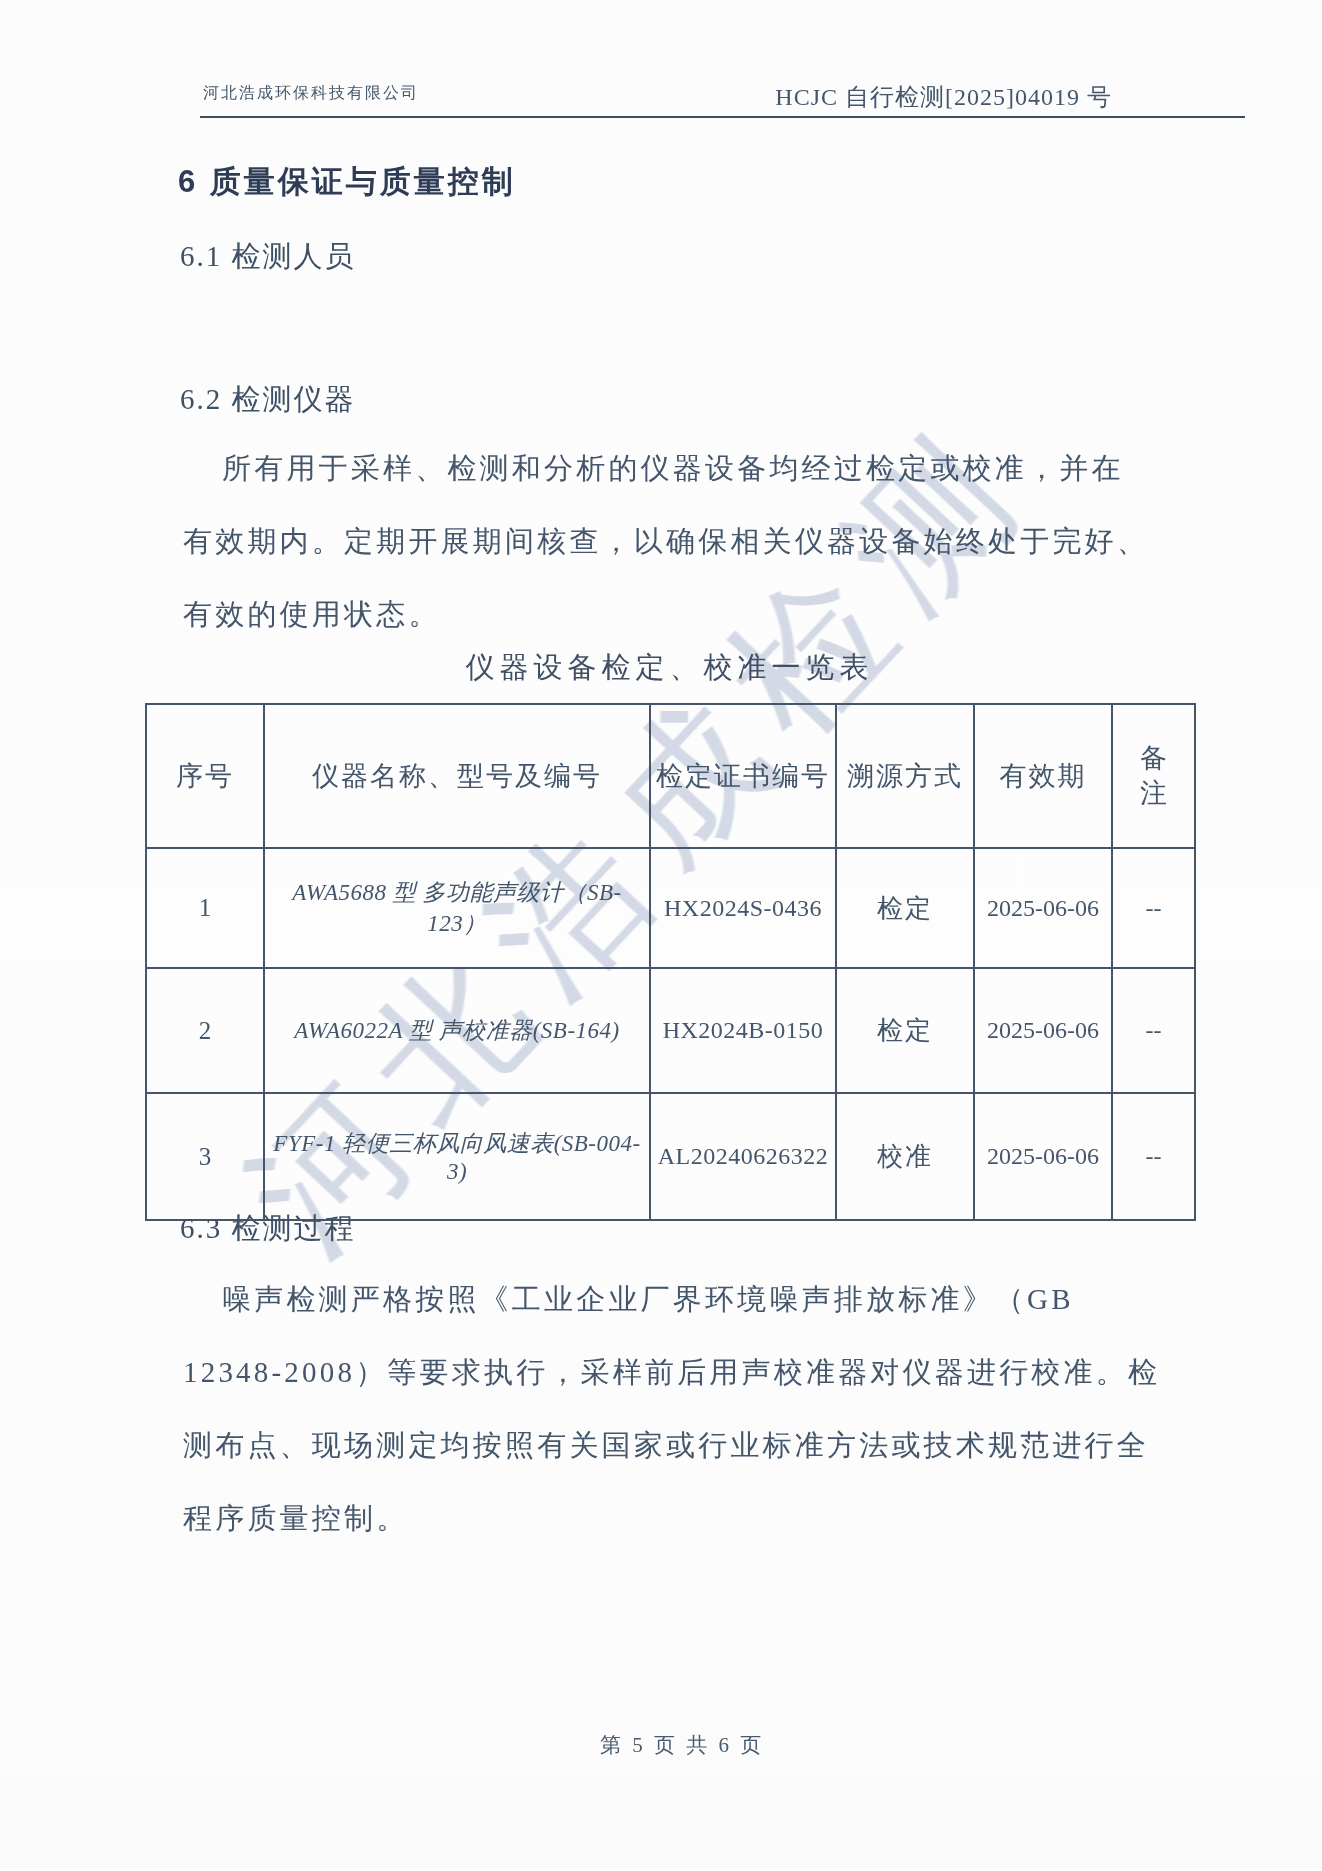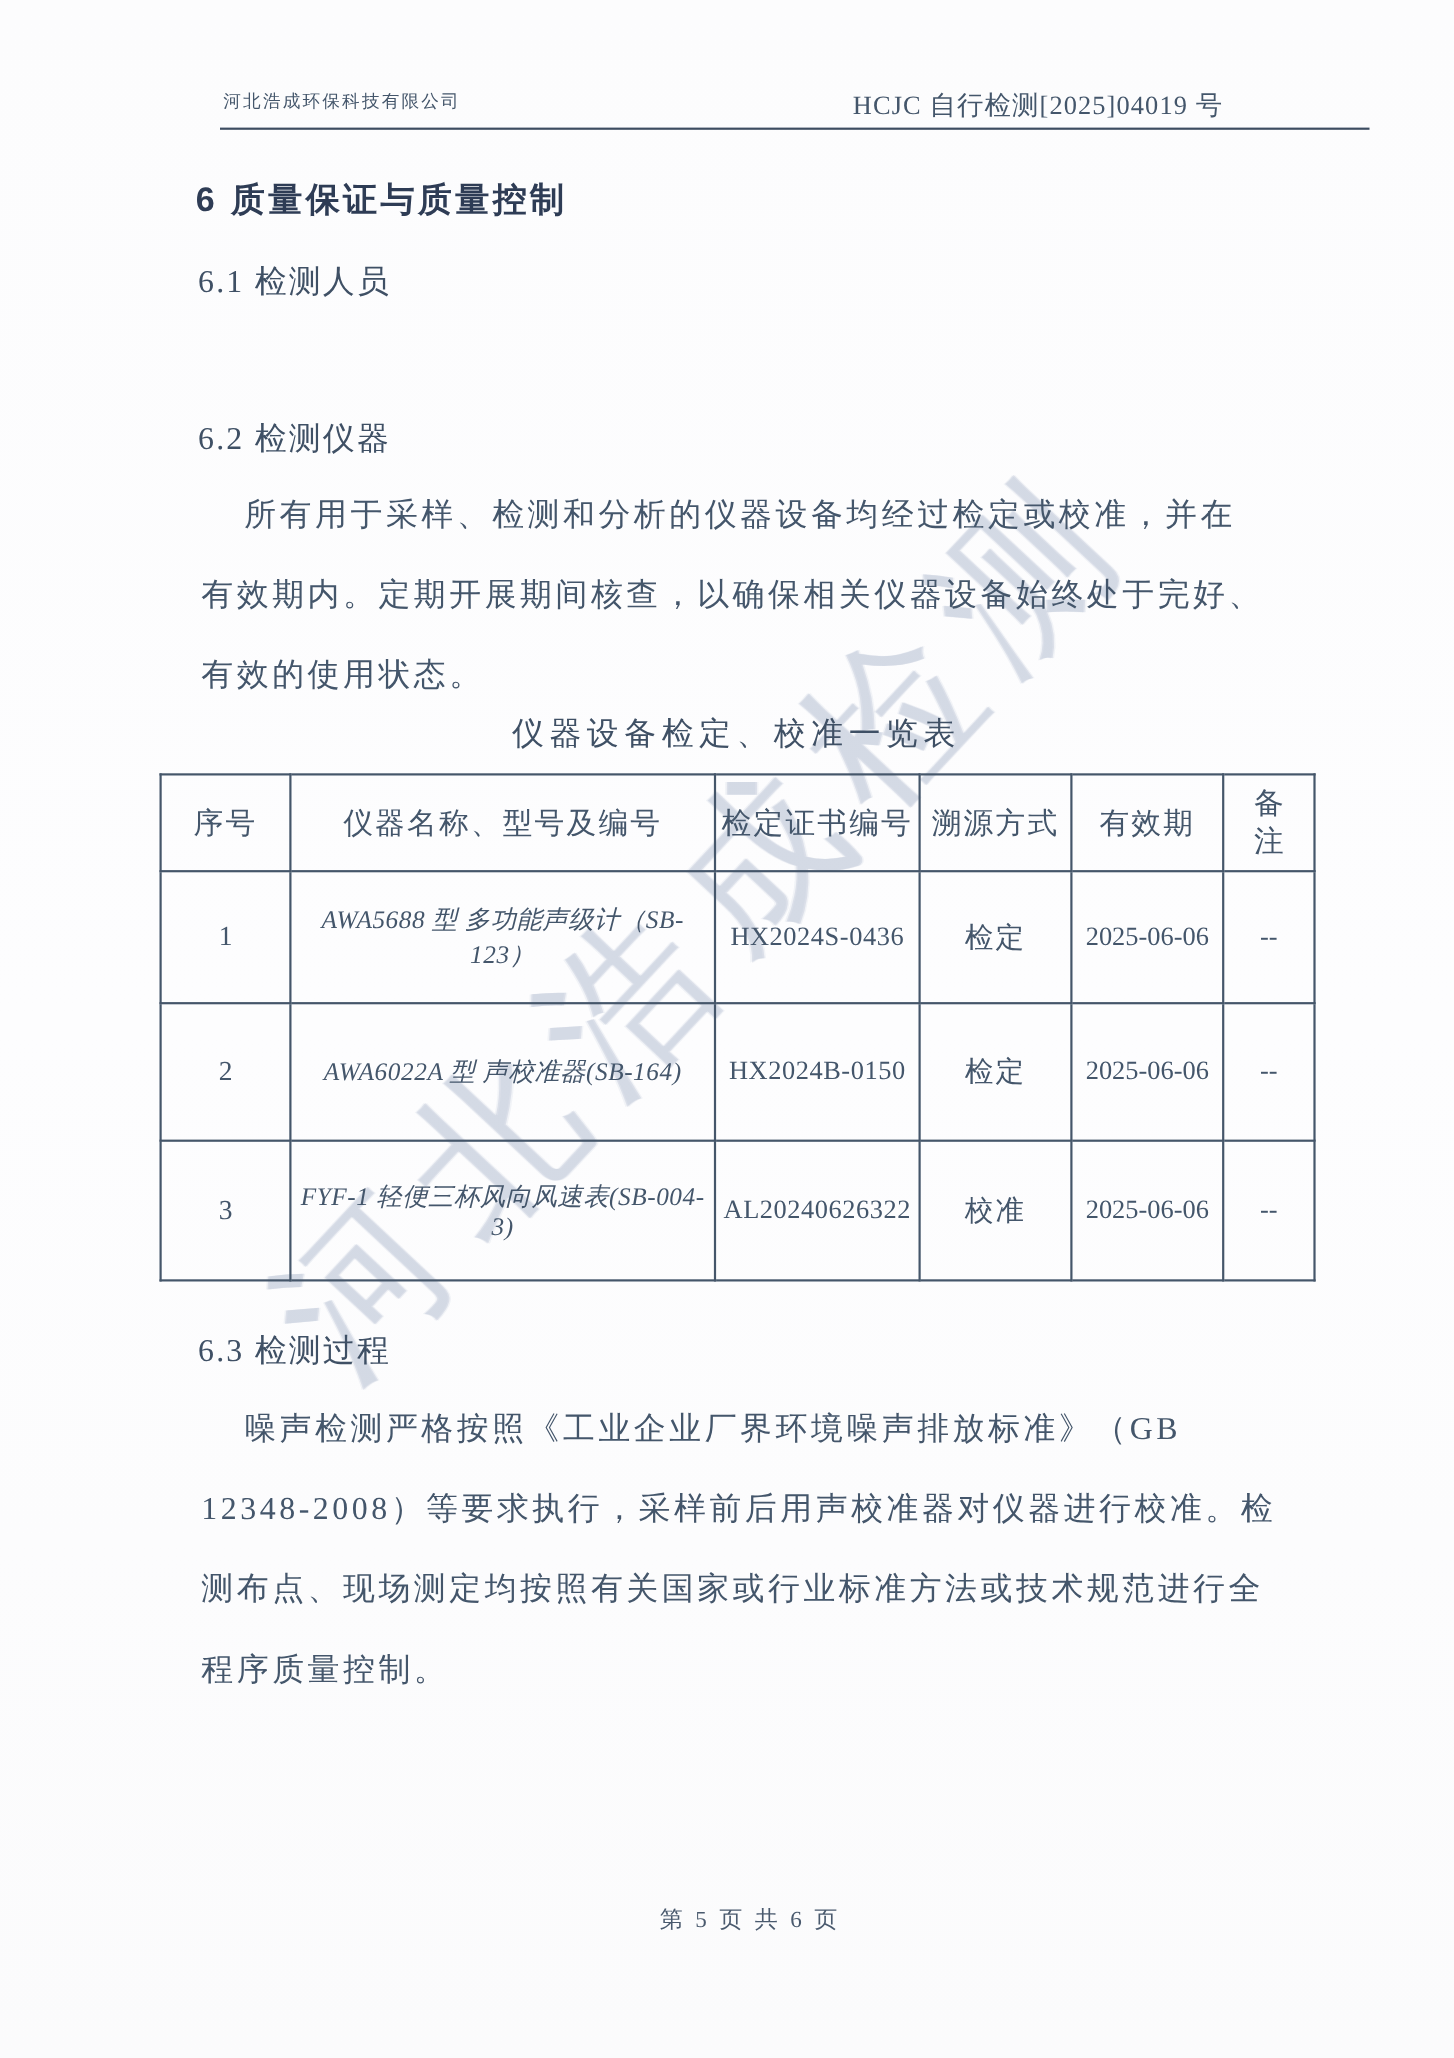--- a/index.html
+++ b/index.html
@@ -33,21 +33,21 @@
   .l-623{top:598px;}
   .l-631{top:1283px;}
   .l-632{top:1356px;}
   .l-633{top:1429px;}
   .l-634{top:1502px;}
   
   .tbl-title{top:651px;left:145px;width:1049px;text-align:center;font-size:29px;letter-spacing:5px;color:#3f5065;}
   .tbl-wrap{position:absolute;top:703px;left:145px;}
   table.inst{border-collapse:collapse;table-layout:fixed;width:1049px;}
   table.inst td{border:2px solid #45566a;text-align:center;vertical-align:middle;padding:0 2px;color:#44566b;overflow:hidden;}
-  tr.hrow{height:88px;}
+  tr.hrow{height:144px;}
   tr.r1{height:120px;}
   tr.r2{height:125px;}
   tr.r3{height:127px;}
   td.hc{font-size:27px;letter-spacing:2px;color:#3f5065;}
   td.num{font-size:25px;}
   td.name{font-size:23px;letter-spacing:0.5px;font-style:italic;}
   td.cert{font-size:24px;letter-spacing:0.5px;margin-top:36px;}
   td.meth{font-size:26px;letter-spacing:2px;}
   td.valid{font-size:24px;}
   td.note{font-size:24px;color:#5a6a7e;}

